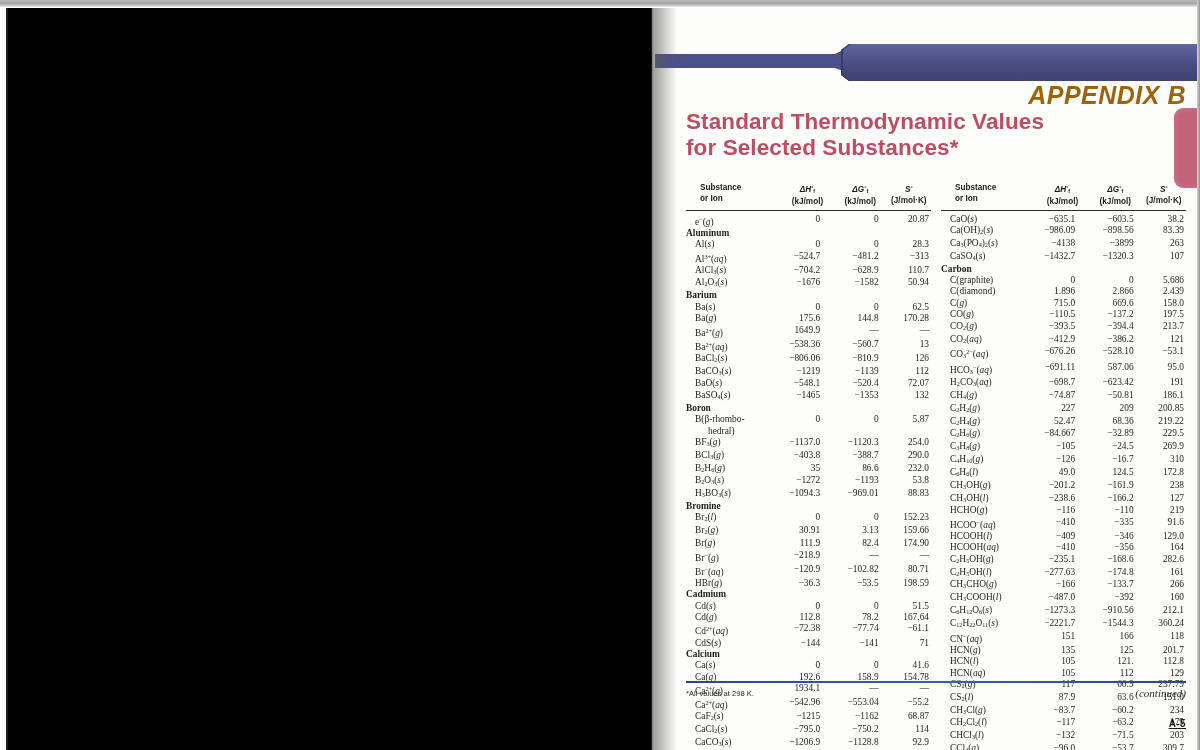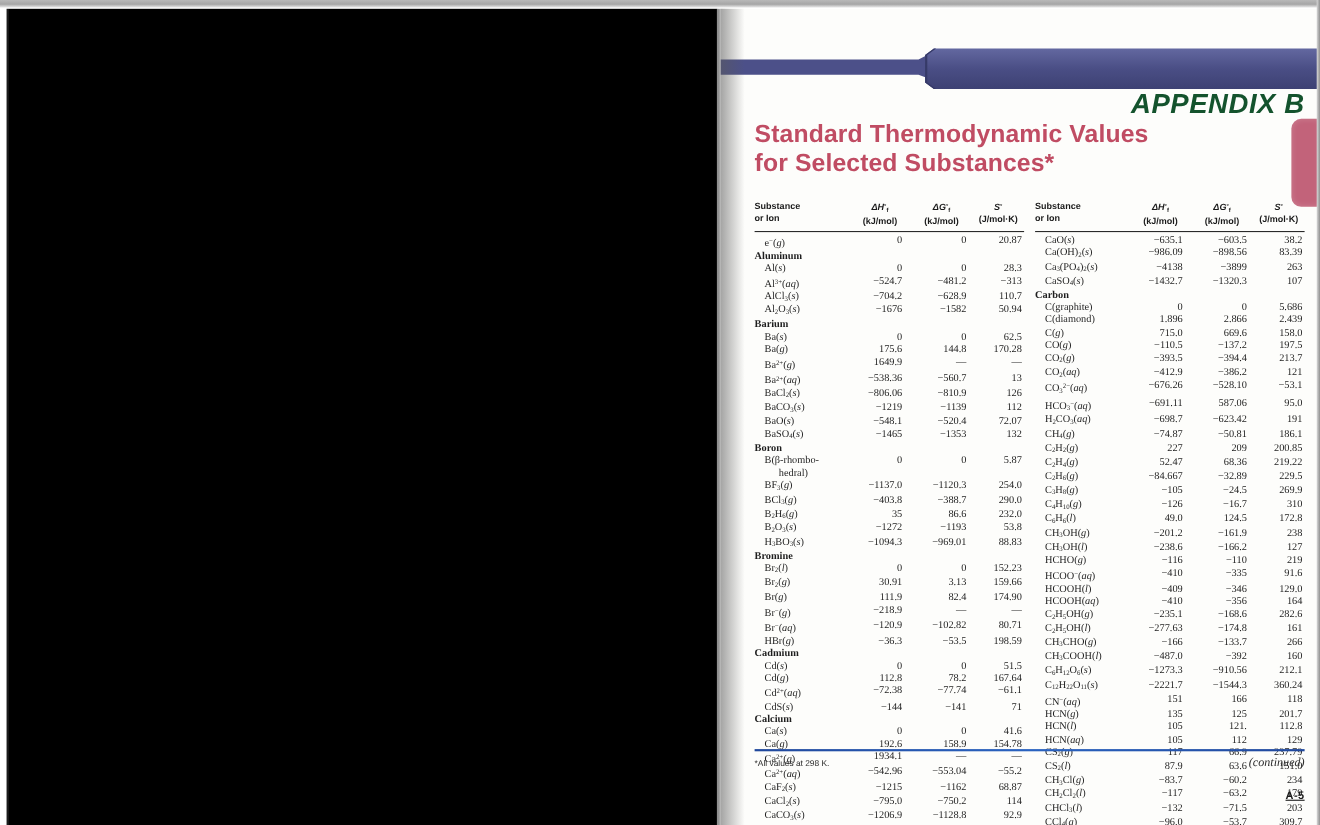--- a/index.html
+++ b/index.html
@@ -25,21 +25,21 @@
     background:linear-gradient(to right,rgba(90,90,90,.55),rgba(255,255,255,0));}
   .page-right-edge{position:absolute;right:0;top:0;width:3px;height:750px;
     background:linear-gradient(to right,#d9d9d9,#8f8f8f);}
 
   
   .banner-wrap{position:absolute;left:0px;top:33px;width:545px;height:52px;}
   .banner-svg{display:block;}
   .banner-label{
     position:absolute;right:14px;top:40px;
     font-family:"Liberation Sans", sans-serif;
-    font-style:italic;font-weight:bold;font-size:25px;color:#14532d;
+    font-style:italic;font-weight:bold;font-size:25px;color:#a16207;
     letter-spacing:.5px;
   }
 
   
   .thumb-tab{position:absolute;right:0px;top:100px;width:26px;height:80px;
     background:#c2637a;
     border-radius:9px 0 0 9px;
     box-shadow:inset 0 0 6px rgba(255,255,255,.20);}
 
   
@@ -50,21 +50,21 @@
 
   
   .tbl{position:absolute;left:31px;top:175px;width:500px;}
   .cols{display:flex;}
   .col{width:245px;}
   .col.left{margin-right:10px;}
 
   .hdr{display:flex;font-family:"Liberation Sans", sans-serif;
        font-weight:bold;font-size:8.2px;color:#1a1a1a;line-height:10.6px;
        padding-bottom:2px;}
-  .hdr .h1{width:86px;text-align:left;}
+  .hdr .h1{width:86px;text-align:left;margin-left:14px;}
   .hdr .h2{width:56px;text-align:center;}
   .hdr .h3{width:56px;text-align:center;}
   .hdr .h4{width:47px;text-align:center;}
   .hdr .sym{font-style:italic;margin-top:28px;}
   .rule{height:1px;background:#2a2a2a;margin-bottom:3px;}
 
   .row{display:flex;font-size:9.4px;line-height:11.45px;color:#1e1e1e;white-space:nowrap;}
   .row .c1{width:86px;text-align:left;padding-left:9px;}
   .row .c1.group{padding-left:0px;}
   .row .c1.cont{padding-left:22px;}

